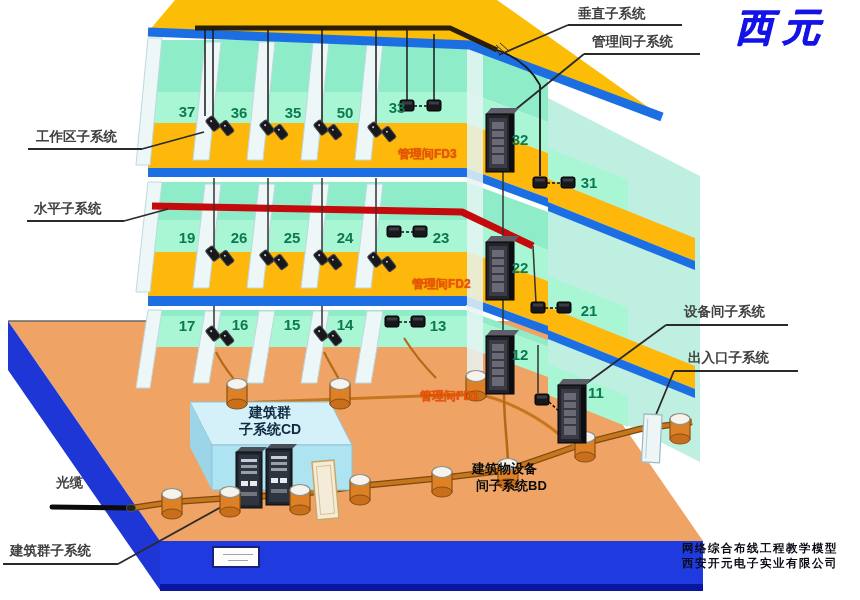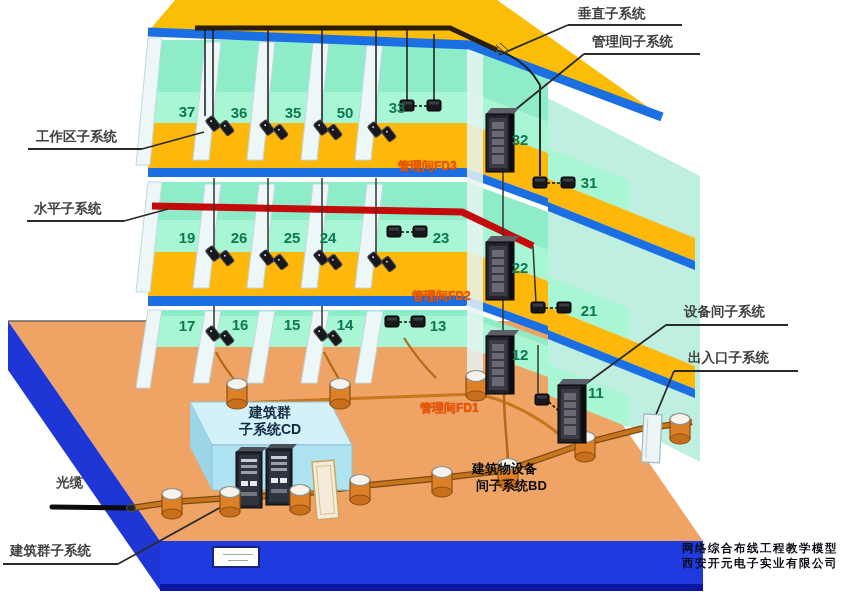--- a/index.html
+++ b/index.html
@@ -1,21 +1,21 @@
 <!DOCTYPE html>
 <html><head>
 <meta charset="utf-8">
 <style>
   html,body{margin:0;padding:0;background:#fff;}
   #stage{position:relative;width:860px;height:600px;background:#fff;overflow:hidden;
          font-family:"Liberation Sans",sans-serif;}
   #art{position:absolute;left:0;top:0;}
   .lbl{position:absolute;font-size:13.5px;font-weight:700;color:#404040;white-space:nowrap;}
   .fdtag{position:absolute;font-size:12px;font-weight:700;color:#F25600;
-         text-shadow:0 0 1px #a83000;white-space:nowrap;margin-top:12px;}
+         text-shadow:0 0 1px #a83000;white-space:nowrap;}
   .num{position:absolute;transform:translate(-50%,-50%);font-size:15px;font-weight:700;
        color:#0C7A50;white-space:nowrap;}
   .cdtxt{position:absolute;left:200px;width:140px;text-align:center;font-size:14px;
          font-weight:700;color:#102840;white-space:nowrap;}
   .bdtxt{position:absolute;font-size:13px;font-weight:700;color:#0b0b0b;white-space:nowrap;margin-top:36px;}
   #logo{position:absolute;left:735px;top:2px;font-family:"Liberation Serif",serif;
         font-style:italic;font-weight:700;font-size:38px;color:#1313E8;letter-spacing:9px;
         text-shadow:1px 0 #1313E8,0 1px #1313E8;}
   #footer{position:absolute;left:655px;top:541px;width:210px;text-align:center;
           color:#0B0B16;font-size:11.5px;font-weight:700;letter-spacing:1.5px;}
@@ -290,20 +290,21 @@
         <use href="#cab" x="486" y="242"></use>
       </g>
   <g>
         <use href="#cab" x="486" y="336"></use>
       </g>
   <g>
         <use href="#cab" x="558" y="385"></use>
       </g>
 </svg>
 
+<div id="logo">西元</div>
 
 <div class="lbl" style="left:578px;top:5px">垂直子系统</div>
 <div class="lbl" style="left:592px;top:33px">管理间子系统</div>
 <div class="lbl" style="left:36px;top:128px">工作区子系统</div>
 <div class="lbl" style="left:34px;top:200px">水平子系统</div>
 <div class="lbl" style="left:684px;top:303px">设备间子系统</div>
 <div class="lbl" style="left:688px;top:349px">出入口子系统</div>
 <div class="lbl" style="left:56px;top:474px">光缆</div>
 <div class="lbl" style="left:10px;top:542px">建筑群子系统</div>
 
@@ -321,21 +322,21 @@
 <span class="num" style="left:239px;top:112px">36</span>
 <span class="num" style="left:293px;top:112px">35</span>
 <span class="num" style="left:345px;top:112px">50</span>
 <span class="num" style="left:397px;top:107px">33</span>
 <span class="num" style="left:520px;top:139px">32</span>
 <span class="num" style="left:589px;top:182px">31</span>
 
 <span class="num" style="left:187px;top:237px">19</span>
 <span class="num" style="left:239px;top:237px">26</span>
 <span class="num" style="left:292px;top:237px">25</span>
-<span class="num" style="left:328px;top:237px">24</span>
+<span class="num" style="left:345px;top:237px">24</span>
 <span class="num" style="left:441px;top:237px">23</span>
 <span class="num" style="left:520px;top:267px">22</span>
 <span class="num" style="left:589px;top:310px">21</span>
 
 <span class="num" style="left:187px;top:325px">17</span>
 <span class="num" style="left:240px;top:324px">16</span>
 <span class="num" style="left:292px;top:324px">15</span>
 <span class="num" style="left:345px;top:324px">14</span>
 <span class="num" style="left:438px;top:325px">13</span>
 <span class="num" style="left:520px;top:354px">12</span>

